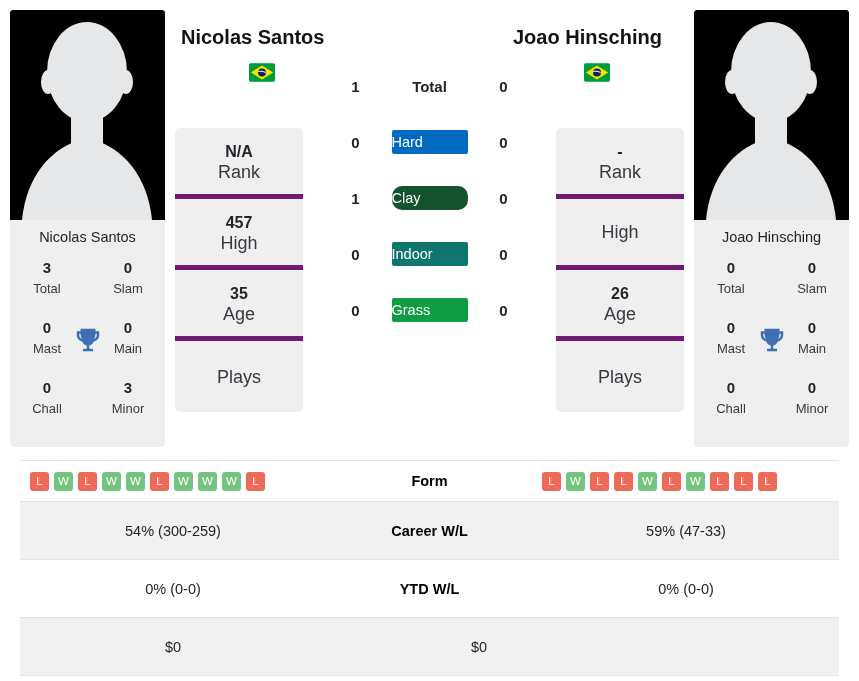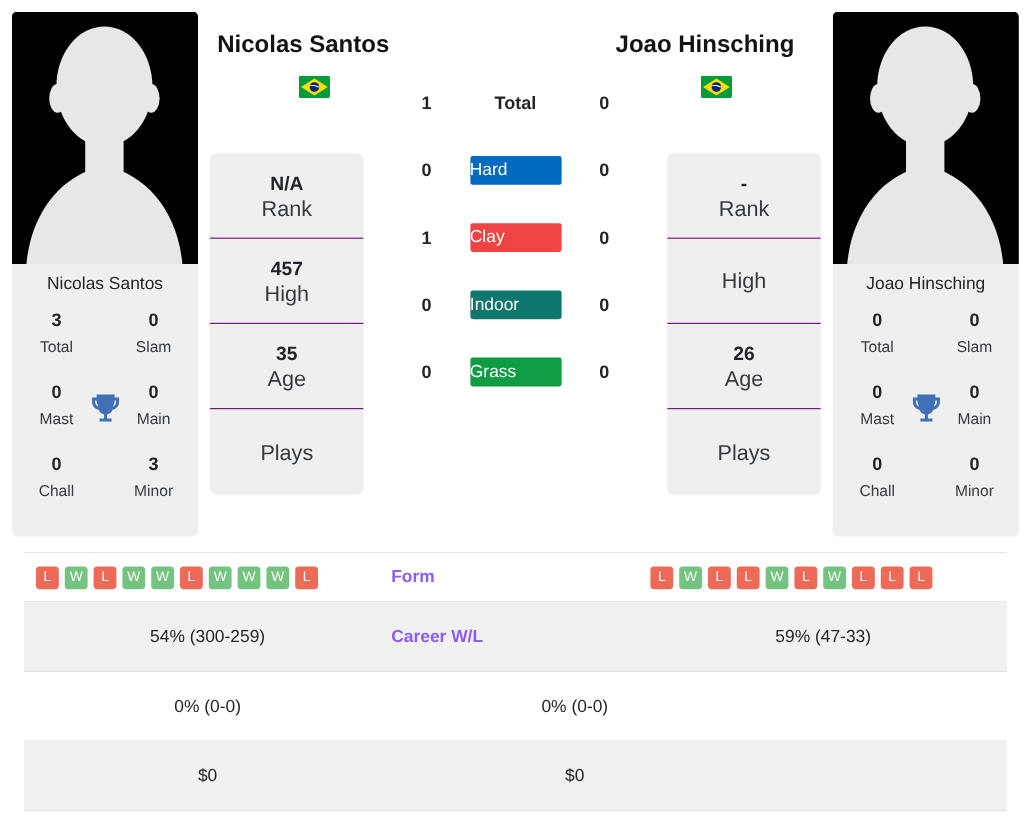--- a/index.html
+++ b/index.html
@@ -88,21 +88,21 @@
     background: #efefef;
     border-radius: 5px;
     overflow: hidden;
   }
   .info-cell {
     height: 71px;
     display: flex;
     flex-direction: column;
     align-items: center;
     justify-content: center;
-    border-bottom: 1px solid #701a75;
+    border-bottom: 5px solid #701a75;
   }
   .info-cell:last-child { border-bottom: none; }
   .info-val {
     font-size: 16px;
     font-weight: bold;
     line-height: 21px;
     color: #212529;
     min-height: 0;
   }
   .info-val:empty { display: none; }
@@ -190,23 +190,24 @@
   .trow.form-row { height: 41px; background: #ffffff; }
   .tcell-left, .tcell-right {
     width: 306px;
     flex: 0 0 306px;
     text-align: center;
     font-size: 14.5px;
     color: #212529;
   }
   .tcell-mid {
     flex: 1 1 auto;
+    text-align: center;
     font-size: 14.5px;
     font-weight: bold;
-    color: #8b5cf6;
+    color: #000000;
   }
   .form-list {
     display: flex;
     align-items: center;
     gap: 5px;
     padding-left: 10px;
   }
   .form-list.right-side { justify-content: flex-start; padding-left: 9px; }
   .form-badge {
     width: 19px;
@@ -301,21 +302,21 @@
       <div class="surface-total">Total</div>
       <div class="side">0</div>
     </div>
     <div class="surface-row">
       <div class="side">0</div>
       <div class="surface-badge" style="background: rgb(0, 105, 192);">Hard</div>
       <div class="side">0</div>
     </div>
     <div class="surface-row">
       <div class="side">1</div>
-      <div class="surface-badge" style="background: #ef4444;">Clay</div>
+      <div class="surface-badge" style="background: #14532d; border-radius: 10px;">Clay</div>
       <div class="side">0</div>
     </div>
     <div class="surface-row">
       <div class="side">0</div>
       <div class="surface-badge" style="background: #0f766e;">Indoor</div>
       <div class="side">0</div>
     </div>
     <div class="surface-row">
       <div class="side">0</div>
       <div class="surface-badge" style="background: rgb(16, 156, 66);">Grass</div>
@@ -449,20 +450,21 @@
   </div>
 
   <div class="trow shaded">
     <div class="tcell-left">54% (300-259)</div>
     <div class="tcell-mid">Career W/L</div>
     <div class="tcell-right">59% (47-33)</div>
   </div>
 
   <div class="trow">
     <div class="tcell-left">0% (0-0)</div>
+    <div class="tcell-mid">YTD W/L</div>
     <div class="tcell-right">0% (0-0)</div>
   </div>
 
   <div class="trow shaded">
     <div class="tcell-left">$0</div>
     <div class="tcell-right">$0</div>
   </div>
 
   <div class="trow" style="border-bottom:none">
     <div class="tcell-left">0</div>

